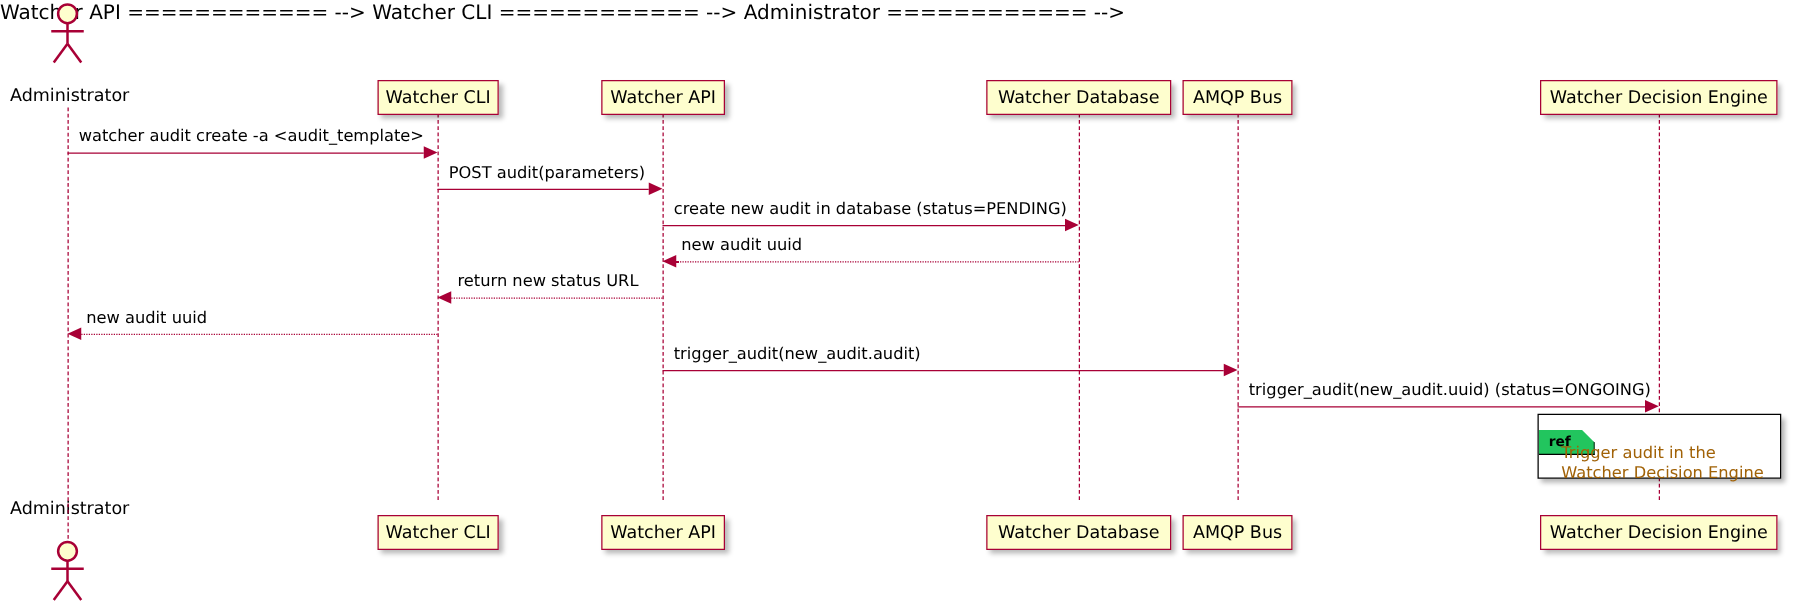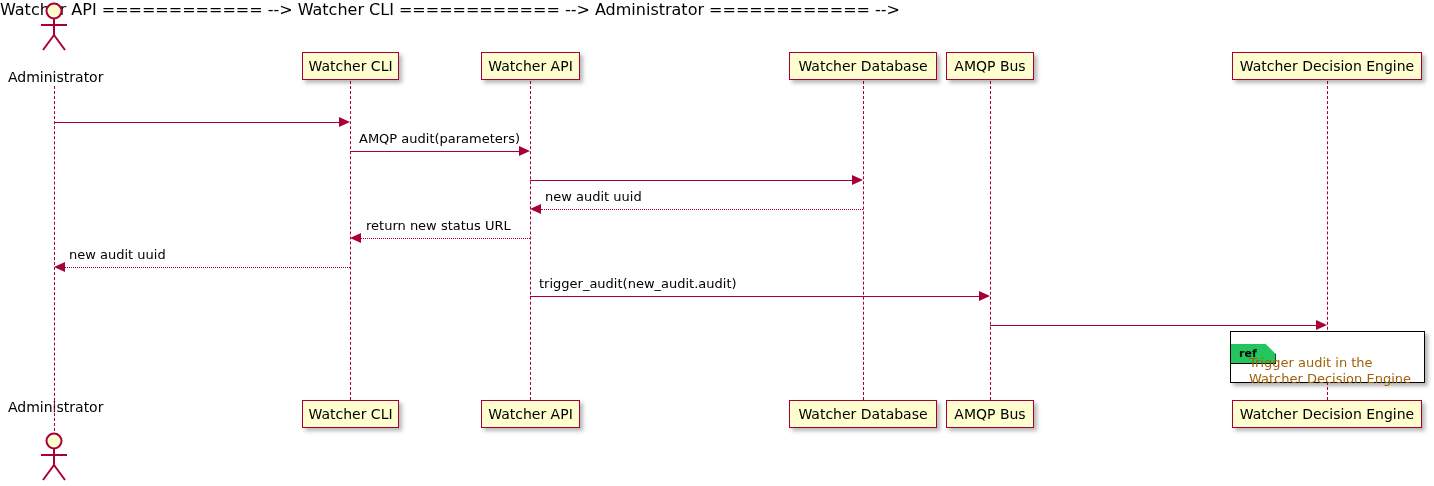--- a/index.html
+++ b/index.html
@@ -27,20 +27,21 @@
     color: #000000;
     font-size: 14px;
     line-height: 1;
     display: flex;
     align-items: center;
     justify-content: center;
     height: 28px;
     box-shadow: 3px 3px 4px rgba(0,0,0,0.28);
     white-space: nowrap;
     padding: 0 9px;
+    margin-top: 12px;
   }
 
   
   .lifeline {
     position: absolute;
     width: 0;
     border-left: 1.5px dashed #A80036;
   }
 
   
@@ -192,29 +193,31 @@
   <div class="participant" style="left:946px; top:400px; width:88px;">
     <span>AMQP Bus</span>
   </div>
   <div class="participant" style="left:1232px; top:400px; width:190px;">
     <span>Watcher Decision Engine</span>
   </div>
 
   
   <div class="msg-line" style="left:54px; top:122px; width:285px;"></div>
   <div class="arrow-head right" style="left:339px; top:117px;"></div>
+  <div class="msg-label" style="left:63px; top:103px;">watcher audit create -a &lt;audit_template&gt;</div>
 
   
   <div class="msg-line" style="left:350px; top:151px; width:169px;"></div>
   <div class="arrow-head right" style="left:519px; top:146px;"></div>
-  <div class="msg-label" style="left:359px; top:132px;">AMQP audit(parameters)</div>
+  <div class="msg-label" style="left:359px; top:132px;">POST audit(parameters)</div>
 
   
   <div class="msg-line" style="left:530px; top:180px; width:322px;"></div>
   <div class="arrow-head right" style="left:852px; top:175px;"></div>
+  <div class="msg-label" style="left:539px; top:161px;">create new audit in database (status=PENDING)</div>
 
    Watcher API ============ --&gt;
   <div class="msg-line dotted" style="left:541px; top:209px; width:322px;"></div>
   <div class="arrow-head left" style="left:530px; top:204px;"></div>
   <div class="msg-label" style="left:545px; top:190px;">new audit uuid</div>
 
    Watcher CLI ============ --&gt;
   <div class="msg-line dotted" style="left:361px; top:238px; width:169px;"></div>
   <div class="arrow-head left" style="left:350px; top:233px;"></div>
   <div class="msg-label" style="left:366px; top:219px;">return new status URL</div>
@@ -225,20 +228,21 @@
   <div class="msg-label" style="left:69px; top:248px;">new audit uuid</div>
 
   
   <div class="msg-line" style="left:530px; top:296px; width:449px;"></div>
   <div class="arrow-head right" style="left:979px; top:291px;"></div>
   <div class="msg-label" style="left:539px; top:277px;">trigger_audit(new_audit.audit)</div>
 
   
   <div class="msg-line" style="left:990px; top:325px; width:326px;"></div>
   <div class="arrow-head right" style="left:1316px; top:320px;"></div>
+  <div class="msg-label" style="left:999px; top:306px;">trigger_audit(new_audit.uuid) (status=ONGOING)</div>
 
   
   <div class="ref-box" style="left:1230px; top:331px; width:195px; height:52px;">
     <div class="ref-tab">ref</div>
     <div class="ref-body">Trigger audit in the
 Watcher Decision Engine</div>
   </div>
 
 </div>
 

